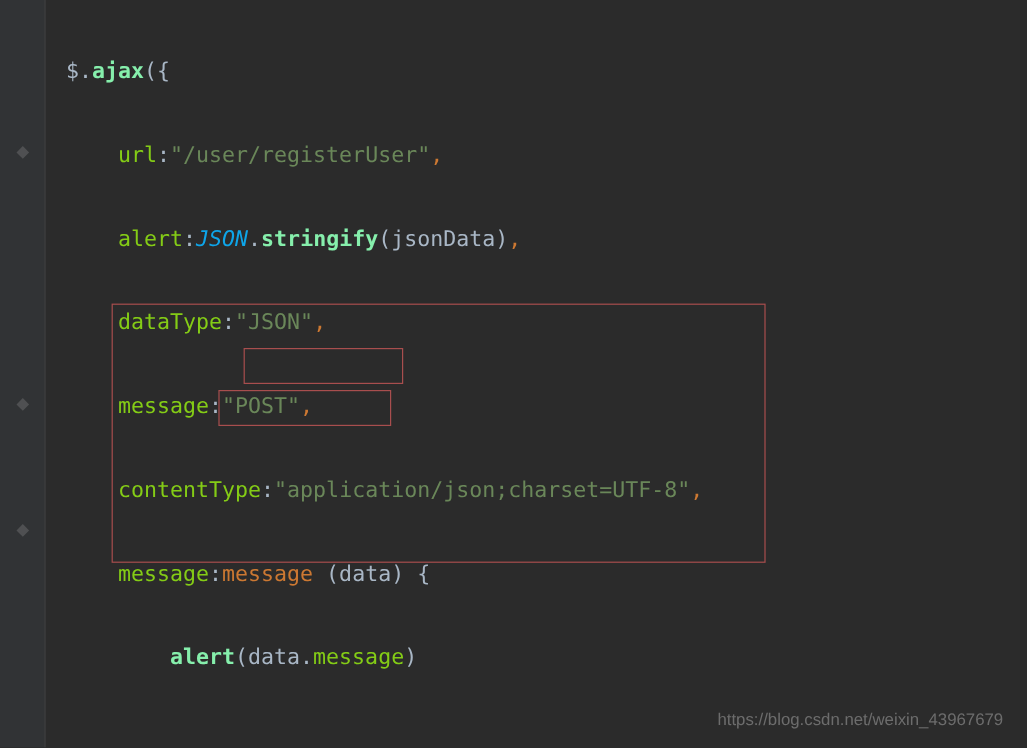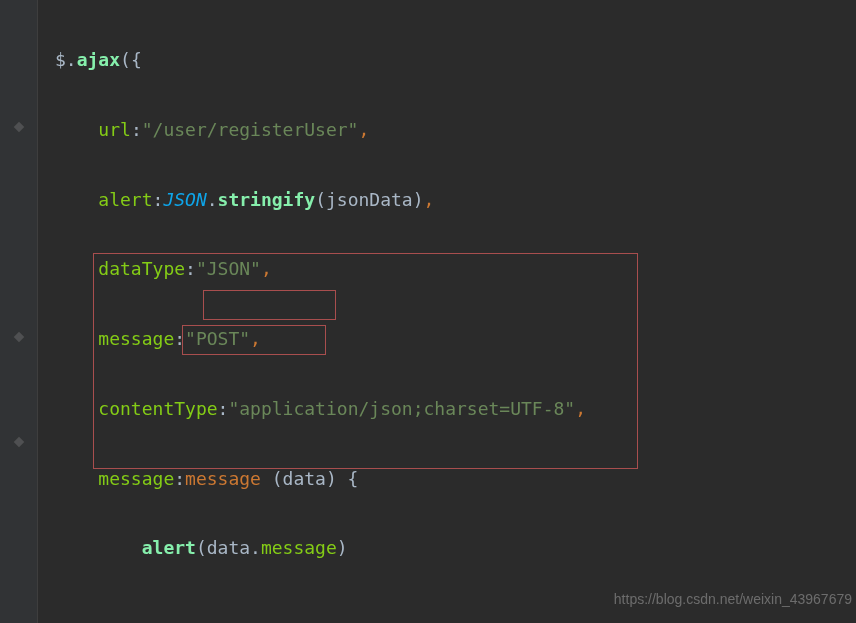--- a/index.html
+++ b/index.html
@@ -49,21 +49,21 @@
       border: 1px solid #a84e4e;
       pointer-events: none;
     }
     .highlight-box-small {
       position: absolute;
       border: 1px solid #a84e4e;
       pointer-events: none;
     }
     .watermark {
       position: absolute;
-      right: 4px;
+      right: 20px;
       bottom: 10px;
       color: #888;
       font-size: 14px;
       font-family: Arial, sans-serif;
       opacity: 0.7;
       text-align: center;
     }
   </style>
 </head>
 <body>

